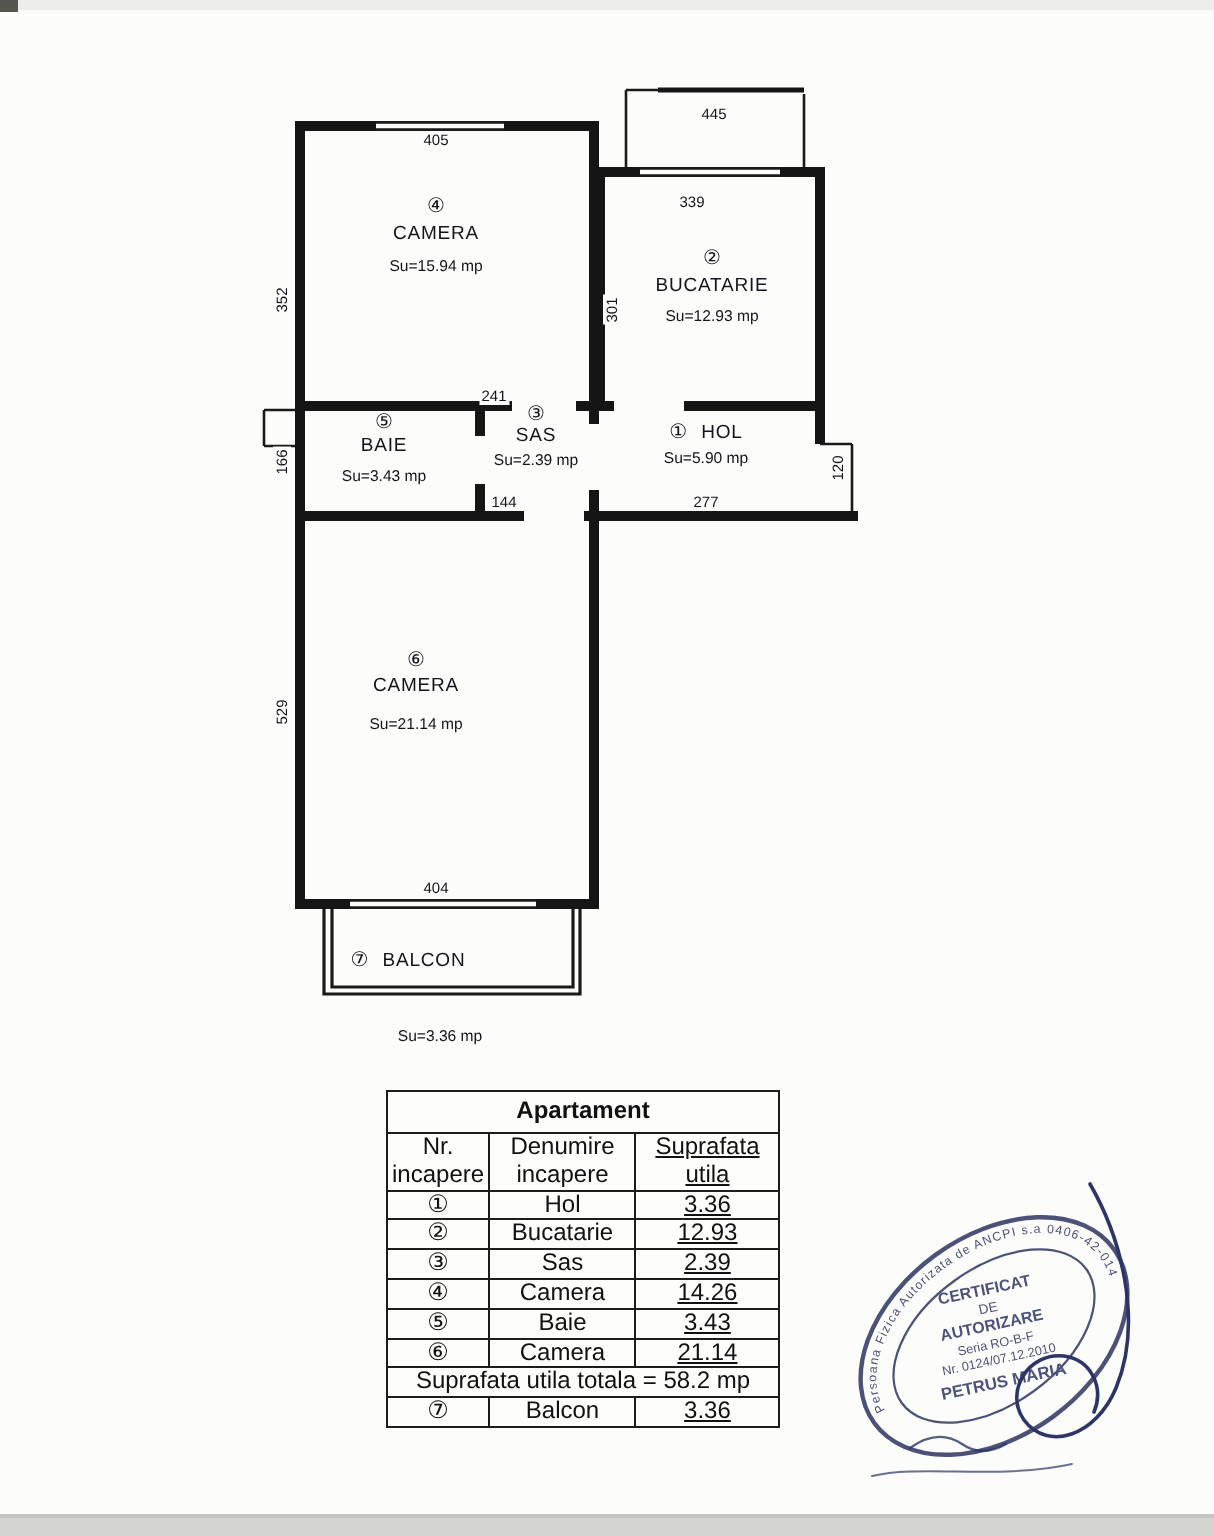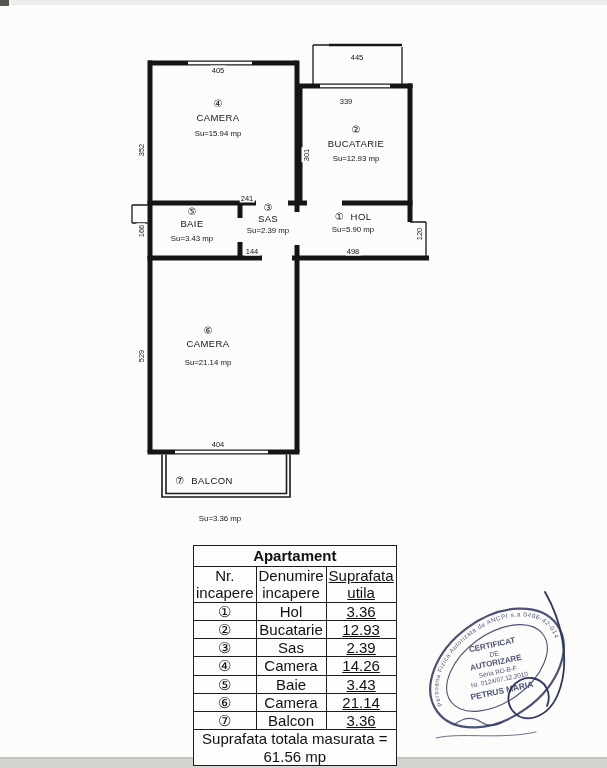--- a/index.html
+++ b/index.html
@@ -11,21 +11,21 @@
   svg.canvas{position:absolute;left:0;top:0;z-index:1;}
   .plbl{position:absolute;z-index:2;transform:translate(-50%,-50%);white-space:nowrap;color:#14141a;text-align:center;}
   .rnum{font-size:10px;}
   .rname{font-size:9.5px;letter-spacing:.4px;}
   .rarea{font-size:7.8px;}
   .dim{font-size:7.5px;background:#fcfcfa;padding:0 1px;}
   .vert{transform:translate(-50%,-50%) rotate(-90deg);}
   .inline-gap{display:inline-block;width:7px;}
   
   table.apt{position:absolute;left:193px;top:545px;width:197px;z-index:2;border-collapse:collapse;background:#fdfdfc;color:#111;}
-  table.apt td{border:1px solid #1d1d1d;padding:0 2px;text-align:center;vertical-align:middle;font-size:15px;line-height:1.15;}
+  table.apt td{border:1px solid #1d1d1d;padding:0 2px;text-align:center;vertical-align:middle;font-size:12px;line-height:1.15;}
   td.title-cell{height:20px;font-size:11px;font-weight:bold;}
   td.hdr{height:23px;font-size:8.5px;}
   tr.r td{height:12px;}
   td.numcell{width:42px;font-size:9.5px;}
   td.namecell{width:78px;}
   td.areacell{width:75px;text-decoration:underline;}
   td.merged{height:12px;font-size:8.6px;}
   .stamp-text{fill:#343b66;}
 </style>
 </head>
@@ -126,21 +126,21 @@
   <div class="plbl rarea" style="left:220px;top:518px">Su=3.36 mp</div>
 
   <div class="plbl dim" style="left:218px;top:70px">405</div>
   <div class="plbl dim vert" style="left:141px;top:150px">352</div>
   <div class="plbl dim" style="left:357px;top:57px">445</div>
   <div class="plbl dim" style="left:346px;top:101px">339</div>
   <div class="plbl dim vert" style="left:306px;top:155px">301</div>
   <div class="plbl dim" style="left:247px;top:198px">241</div>
   <div class="plbl dim vert" style="left:141px;top:231px">166</div>
   <div class="plbl dim" style="left:252px;top:251px">144</div>
-  <div class="plbl dim" style="left:353px;top:251px">498</div>
+  <div class="plbl dim" style="left:353px;top:251px">277</div>
   <div class="plbl dim vert" style="left:419px;top:234px">120</div>
   <div class="plbl dim vert" style="left:141px;top:356px">529</div>
   <div class="plbl dim" style="left:218px;top:444px">404</div>
 
   <table class="apt">
     <tbody>
         <tr>
       <td class="title-cell" colspan="3">Apartament</td>
     </tr>
     <tr>
@@ -171,27 +171,27 @@
     <tr class="r">
       <td class="numcell">⑤</td>
       <td class="namecell">Baie</td>
       <td class="areacell">3.43</td>
     </tr>
     <tr class="r">
       <td class="numcell">⑥</td>
       <td class="namecell">Camera</td>
       <td class="areacell">21.14</td>
     </tr>
+    <tr>
+      <td class="merged" colspan="3">Suprafata utila totala = 58.2 mp</td>
+    </tr>
     <tr class="r">
       <td class="numcell">⑦</td>
       <td class="namecell">Balcon</td>
       <td class="areacell">3.36</td>
-    </tr>
-    <tr>
-      <td class="merged" colspan="3">Suprafata totala masurata = 61.56 mp</td>
     </tr>
   </tbody>
     </table>
 
   <div class="scan-top"></div>
   <div class="scan-bottom"></div>
   <div class="scan-corner"></div>
 </div>
 
 </body></html>

